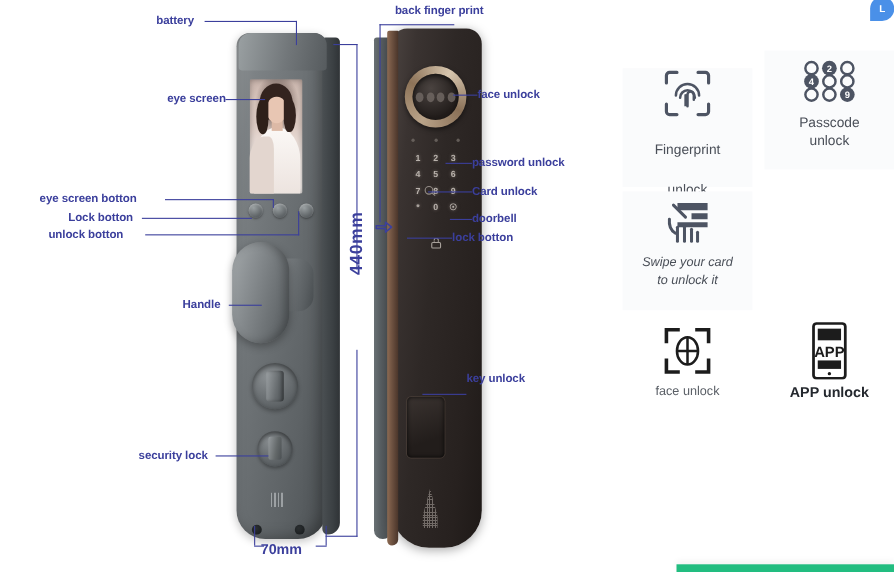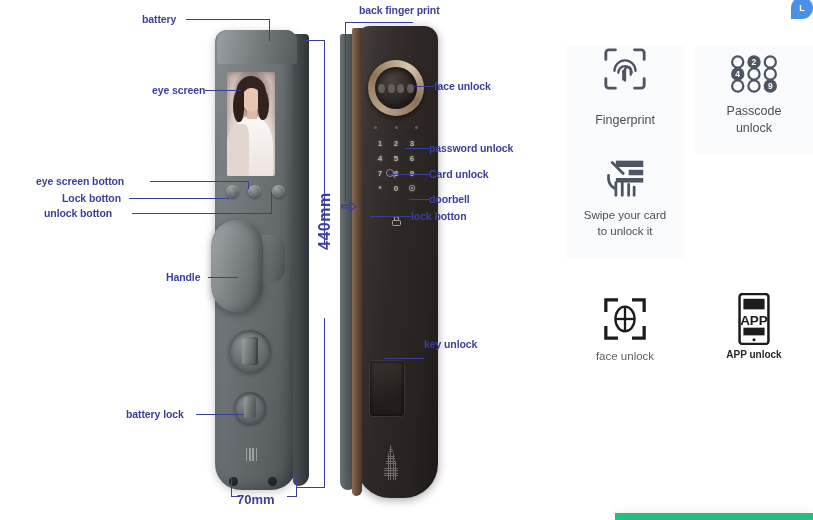--- a/index.html
+++ b/index.html
@@ -216,21 +216,21 @@
     position:absolute; width:118px; height:108px;
     display:flex; flex-direction:column; align-items:center;
   }
   .fcard.tinted { background:#fafbfc; }
   .ficon { height:56px; display:flex; align-items:center; justify-content:center; }
   .flabel {
     text-align:center; font-size:12.5px; color:#4a4f58; line-height:1.22;
     margin-top:2px; font-family:"Liberation Sans", sans-serif;
   }
   .flabel.small { font-size:11.5px; }
-  .flabel.dark { color:#24282e; font-weight:bold; font-size:10px; }
+  .flabel.dark { color:#24282e; font-weight:bold; font-size:13px; }
   .flabel.grey { color:#5a5f66; font-size:11.5px; }
 
   
   #badge {
     position:absolute; right:0px; top:-3px; width:22px; height:22px;
     border-radius:50% 50% 50% 0;
     background:#4a90e8;
     color:#fff; font-size:9px; font-weight:bold;
     display:flex; align-items:center; justify-content:center;
   }
@@ -353,21 +353,21 @@
   <div class="anno" style="left:62px; top:193px;">Lock botton</div>
   <div class="line hline" style="left:129px; top:198px; width:100px;"></div>
 
   <div class="anno" style="left:44px; top:208px;">unlock botton</div>
   <div class="line hline" style="left:132px; top:213px; width:140px;"></div>
   <div class="line vline" style="left:271px; top:192px; height:22px;"></div>
 
   <div class="anno" style="left:166px; top:272px;">Handle</div>
   <div class="line hline" style="left:208px; top:277px; width:30px;"></div>
 
-  <div class="anno" style="left:126px; top:409px;">battery lock</div>
+  <div class="anno" style="left:126px; top:409px;">security lock</div>
   <div class="line hline" style="left:196px; top:414px; width:48px;"></div>
 
   <div class="anno" style="left:347px; top:5px;padding-left:12px;">back finger print</div>
   <div class="line hline" style="left:345px; top:22px; width:68px;"></div>
   <div class="line vline" style="left:345px; top:22px; height:180px;"></div>
 
   <div class="anno" style="left:434px; top:81px;">face unlock</div>
   <div class="line hline" style="left:412px; top:86px; width:22px;"></div>
 
   <div class="anno" style="left:429px; top:143px;">password unlock</div>
@@ -392,21 +392,21 @@
   <div id="dim440">440mm</div>
 
   <div class="line vline" style="left:231px; top:478px; height:18px;"></div>
   <div class="line vline" style="left:296px; top:478px; height:18px;"></div>
   <div class="line hline" style="left:231px; top:496px; width:9px;"></div>
   <div class="line hline" style="left:287px; top:496px; width:10px;"></div>
   <div id="dim70">70mm</div>
 
   <div id="features">
 
-    <div class="fcard tinted" style="left:0px; top:0px;gap:19px;">
+    <div class="fcard tinted" style="left:0px; top:16px;gap:19px;">
       <div class="ficon">
         <svg width="46" height="46" viewBox="0 0 48 48">
           <g fill="none" stroke="#4d5463" stroke-width="3" stroke-linecap="round">
             <path d="M4 14 V7 a3 3 0 0 1 3 -3 h7"></path>
             <path d="M44 14 V7 a3 3 0 0 0 -3 -3 h-7"></path>
             <path d="M4 34 v7 a3 3 0 0 0 3 3 h7"></path>
             <path d="M44 34 v7 a3 3 0 0 1 -3 3 h-7"></path>
           </g>
           <g fill="none" stroke="#4d5463" stroke-width="2.4" stroke-linecap="round">
             <path d="M13 26 a11 11 0 0 1 22 0"></path>
@@ -436,21 +436,21 @@
           <circle cx="47" cy="36" r="7.8" fill="#4d5463"></circle>
           <text x="28" y="12" text-anchor="middle" fill="#ffffff" font-size="10" font-weight="bold" font-family="Liberation Sans, sans-serif">2</text>
           <text x="9" y="26" text-anchor="middle" fill="#ffffff" font-size="10" font-weight="bold" font-family="Liberation Sans, sans-serif">4</text>
           <text x="47" y="40" text-anchor="middle" fill="#ffffff" font-size="10" font-weight="bold" font-family="Liberation Sans, sans-serif">9</text>
         </svg>
       </div>
       <div class="flabel">Passcode</div>
       <div class="flabel">unlock</div>
     </div>
 
-    <div class="fcard tinted" style="left:0px; top:104px;">
+    <div class="fcard tinted" style="left:0px; top:128px;font-style:italic;">
       <div class="ficon">
         <svg width="44" height="42" viewBox="0 0 48 46">
           <g fill="#4d5463">
             <path d="M14 4 h30 v7 h-30 z"></path>
             <path d="M28 14 h16 v6 h-16 z"></path>
             <path d="M14 23 h30 v5 h-30 z"></path>
           </g>
           <g fill="none" stroke="#4d5463" stroke-width="3" stroke-linecap="round">
             <path d="M10 6 L22 18"></path>
             <path d="M6 20 q-1 10 6 14"></path>

